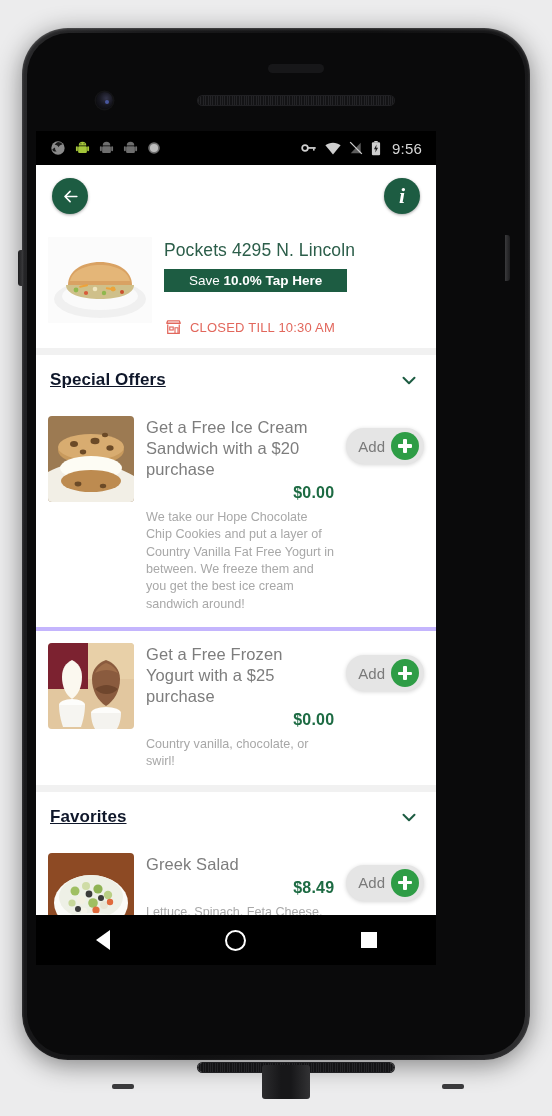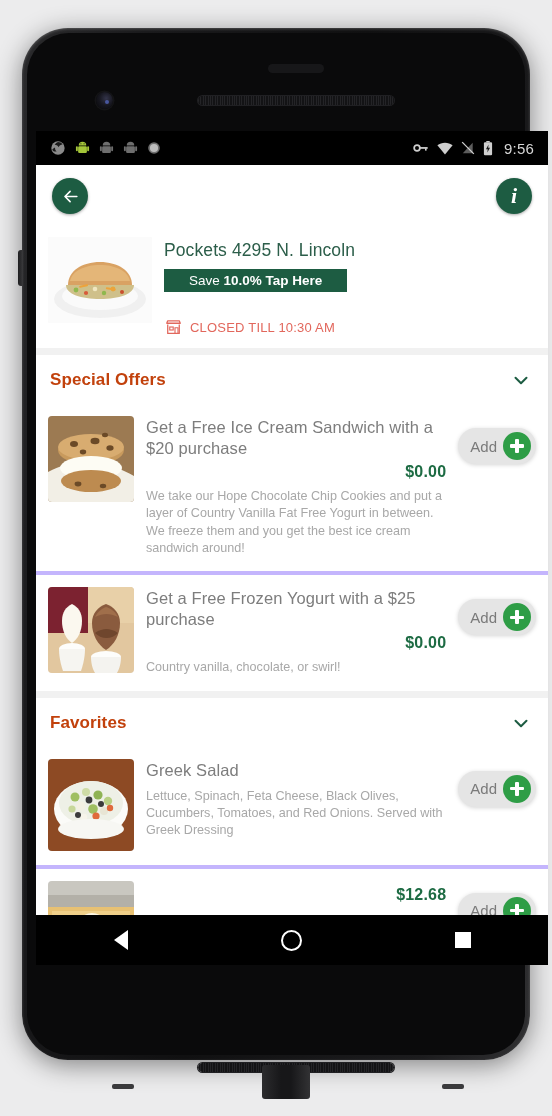--- a/index.html
+++ b/index.html
@@ -71,21 +71,21 @@
   #bottom-edge-l, #bottom-edge-r {
     position:absolute; top:1056px; width:22px;height:5px;
     background:#3a3a3c; border-radius:2px;
   }
   #bottom-edge-l{left:90px;} #bottom-edge-r{left:420px;}
 
   
   #screen {
     position: absolute;
     left: 36px; top: 131px;
-    width: 512px; height: 834px;
+    width: 400px; height: 834px;
     background: #f1f1f1;
     overflow: hidden;
   }
 
   
   #status-bar {
     height: 34px;
     background: #000;
     display: flex; align-items: center;
     padding: 0 14px;
@@ -151,22 +151,23 @@
     color:#e2675c; font-size:13px; letter-spacing:.2px;
   }
 
   .section-header {
     background:#fff;
     display:flex; align-items:center; justify-content:space-between;
     padding: 14px 16px 13px 14px;
     cursor:pointer;
   }
   .section-title {
-    font-size: 17px; font-weight: bold; color: #c2410c;
+    font-size: 17px; font-weight: bold; color: #0f172a;
     letter-spacing:.1px;
+    text-decoration:underline;
   }
 
   .menu-item {
     display:flex; align-items:flex-start;
     padding: 12px 12px 14px 12px;
     gap: 12px;
     border-top: 4px solid #c4b5fd;
     background:#fff;
   }
   .menu-item.first { border-top: none; }
@@ -448,20 +449,21 @@
               <circle cx="30" cy="56" r="3" fill="#3b3b3b"></circle>
               <circle cx="48" cy="57" r="3.6" fill="#e06a3c"></circle>
                 <circle cx="62" cy="49" r="3.2" fill="#e06a3c"></circle>
               <circle cx="36" cy="58" r="3.2" fill="#f6f4ea"></circle>
             </g>
             <ellipse cx="43" cy="70" rx="33" ry="10" fill="#f7f7f3"></ellipse>
           </svg>
         </div>
         <div class="item-body">
           <div class="item-name">Greek Salad</div>
+          <div class="item-price">$8.49</div>
           <div class="item-desc">Lettuce, Spinach, Feta Cheese, Black Olives, Cucumbers, Tomatoes, and Red Onions. Served with Greek Dressing</div>
         </div>
         <div class="add-btn">
           <span class="add-label">Add</span>
           <span class="add-plus"></span>
         </div>
       </div>
 
       <div class="menu-item">
         <div class="item-thumb">

